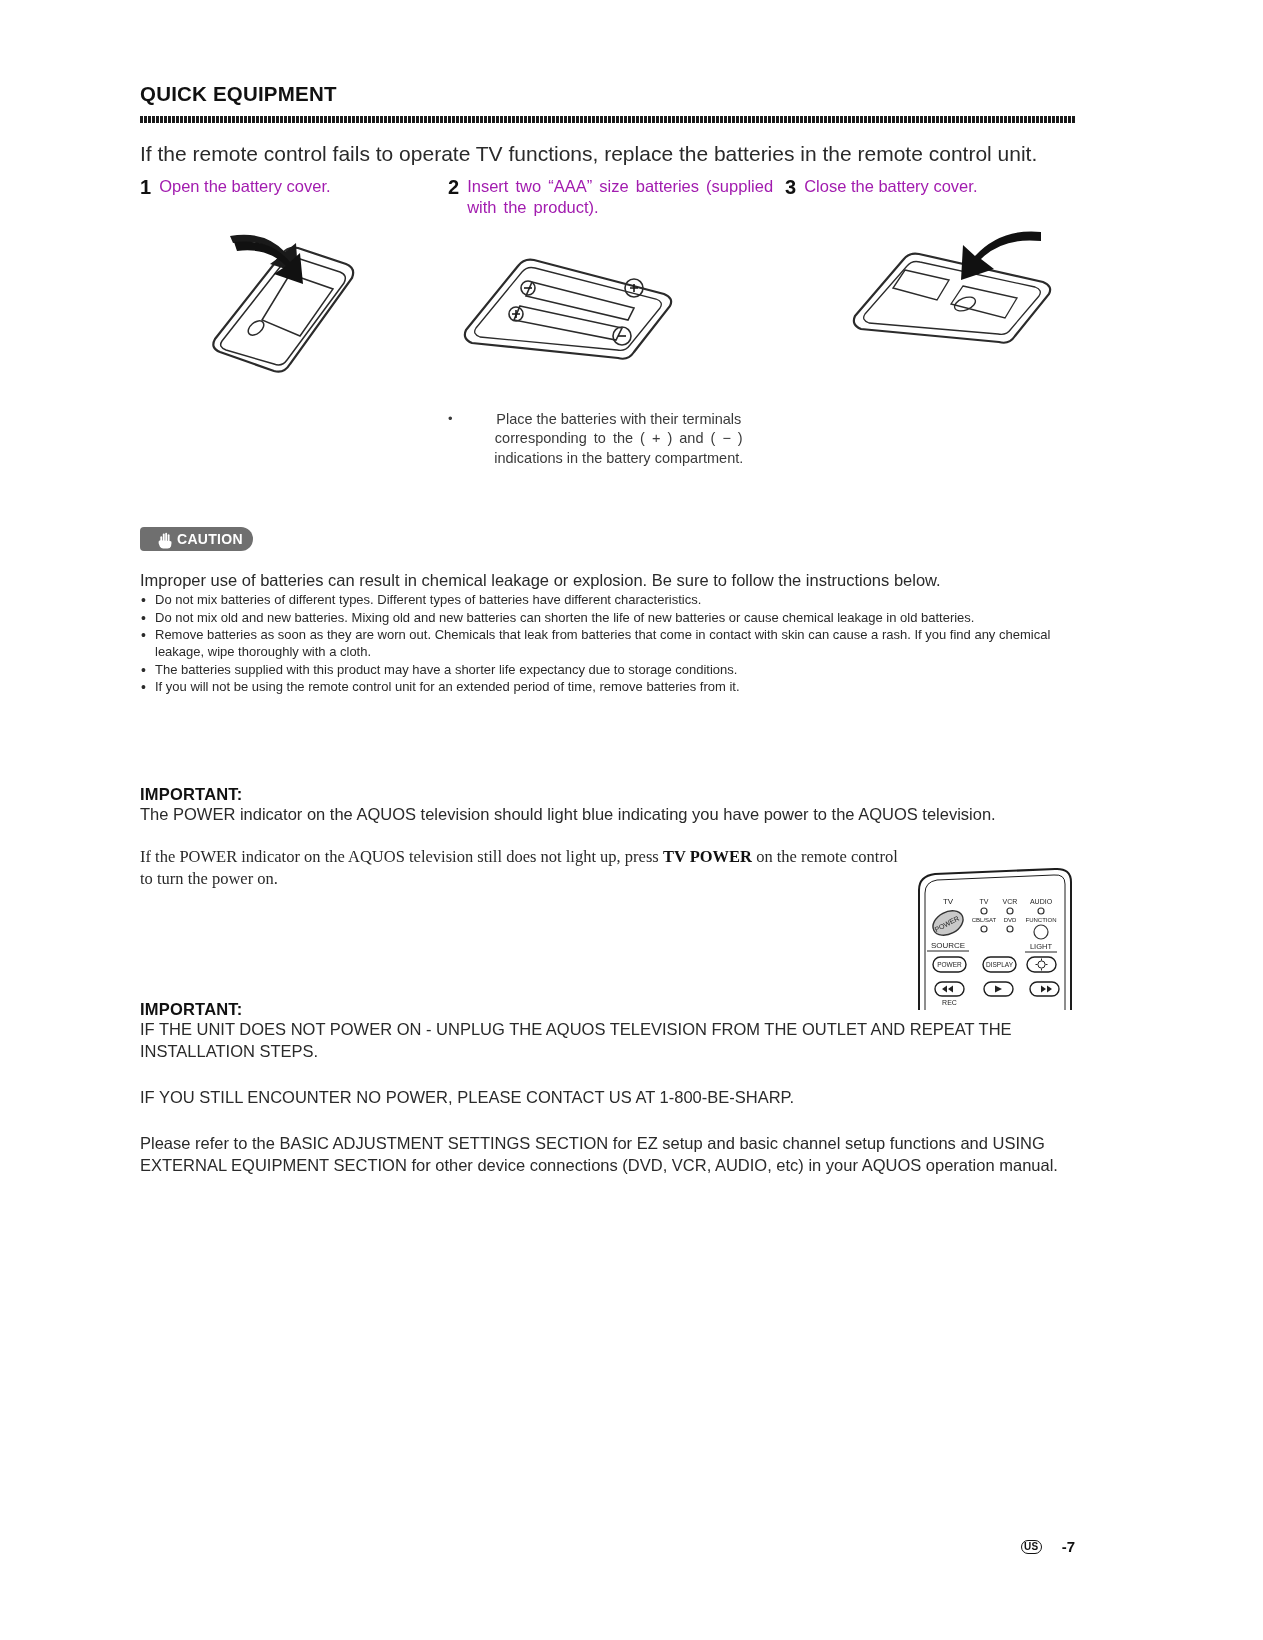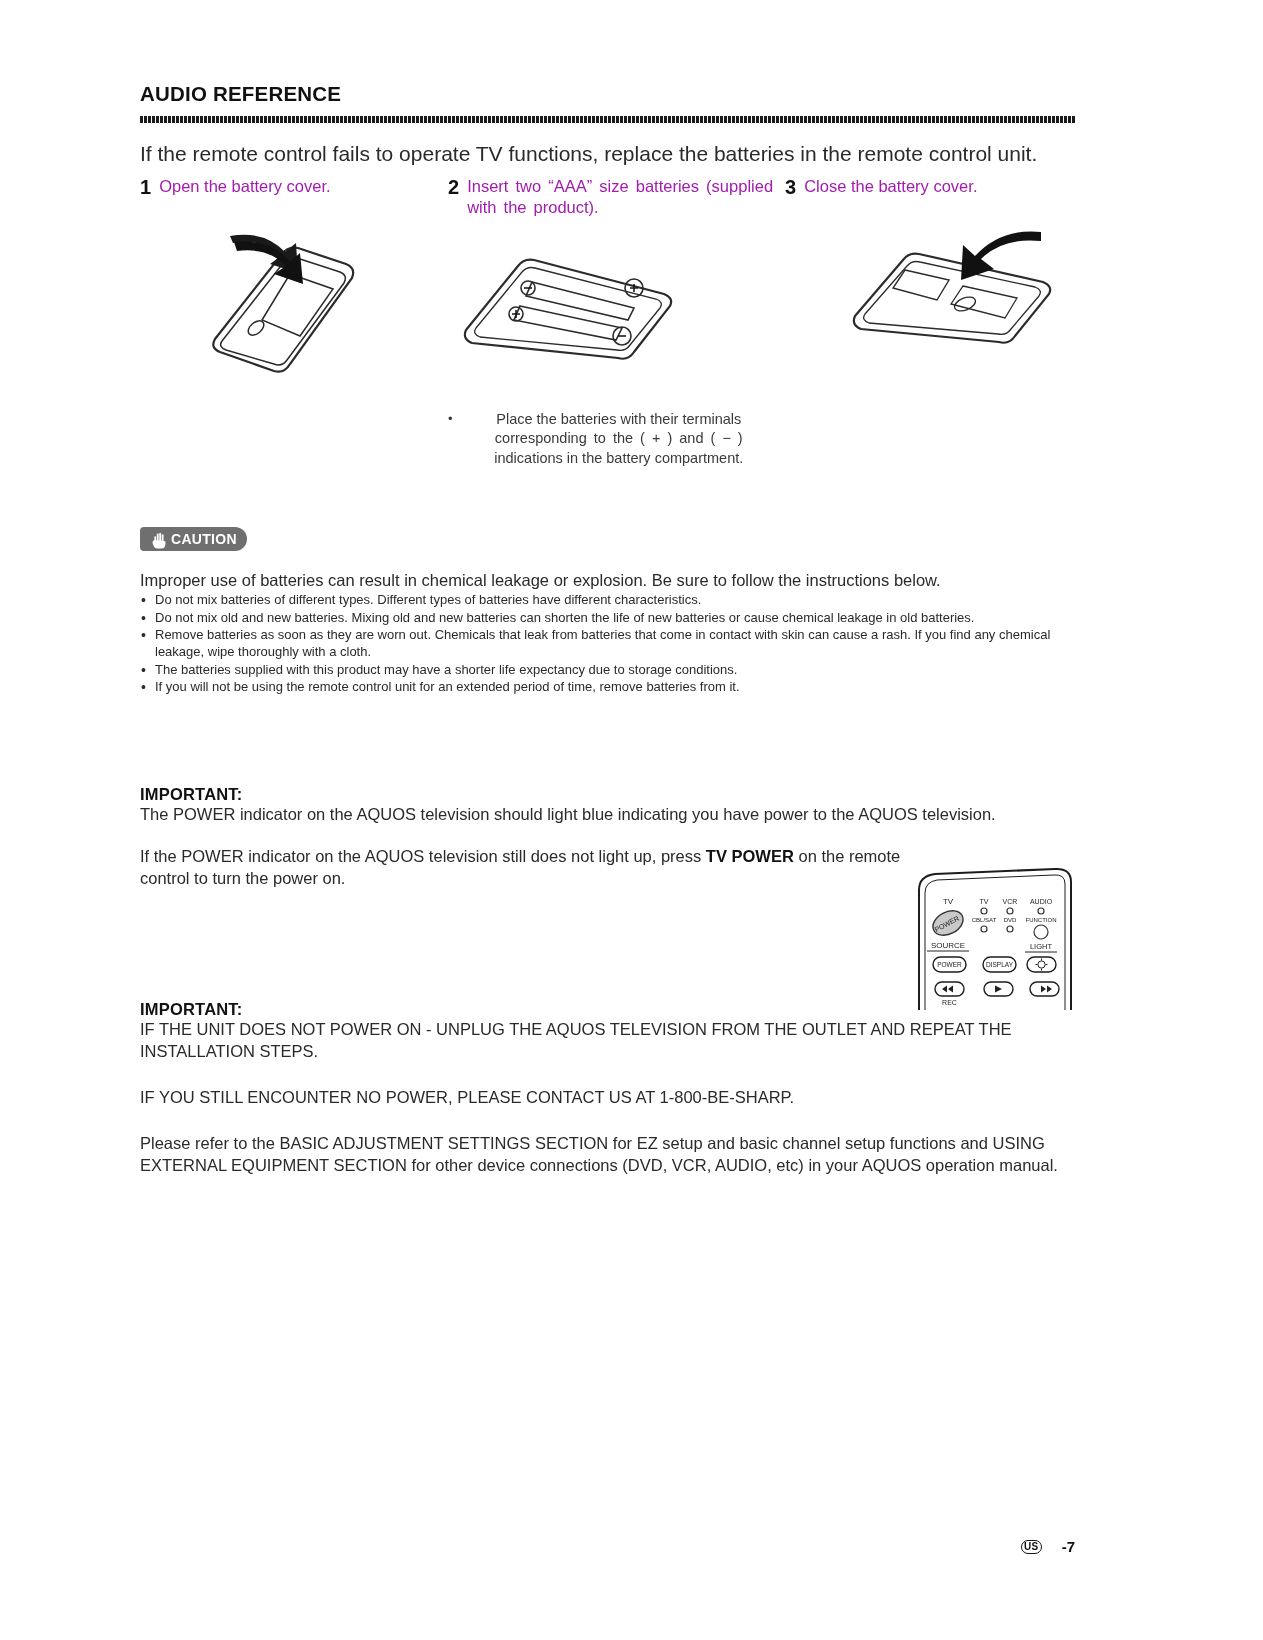--- a/index.html
+++ b/index.html
@@ -111,21 +111,21 @@
   
   .caution-wrap {
     position: absolute;
     left: 0; top: 527px;
     width: 935px;
   }
   .caution-badge {
     display: inline-flex;
     align-items: center;
     height: 24px;
-    padding: 0 10px 0 10px;
+    padding: 0 10px 0 16px;
     border-radius: 4px 12px 12px 4px;
     background: #6f6f6f;
     color: #fff;
   }
   .caution-badge .hand-icon {
     width: 19px; height: 19px;
     margin-right: 2px;
     display: block;
   }
   .caution-badge .ctext {
@@ -166,21 +166,21 @@
     color: #111;
     letter-spacing: 0.2px;
   }
   .imp-body {
     font-size: 16.5px;
     color: #2a2a2a;
     line-height: 1.33;
   }
   .block-imp1 { position: absolute; left: 0; top: 785px; width: 900px; }
   .para-gap { margin-top: 20px; }
-  .block-imp1 .p2 { width: 770px; }
+  .block-imp1 .p2 { width: 770px; font-family: Liberation Serif, serif; }
   .bold-inline { font-weight: bold; color: #111; }
 
   .remote-fig {
     position: absolute;
     left: 765px; top: 860px;
     width: 170px; height: 150px;
   }
 
   .block-imp2 { position: absolute; left: 0; top: 1000px; width: 935px; }
   .block-imp2 .p { margin-top: 24px; }
@@ -205,21 +205,21 @@
     line-height: 11.5px;
     text-align: center;
     letter-spacing: 0.2px;
   }
 </style>
 </head>
 <body>
 
 <div class="page">
 
-  <div class="qr-title">AUDIO REFERENCE</div>
+  <div class="qr-title">QUICK EQUIPMENT</div>
   <div class="rule"></div>
   <div class="intro">If the remote control fails to operate TV functions, replace the batteries in the remote control unit.</div>
 
   <div class="steps">
 
     <div class="step step-1">
       <div class="step-head">
         <span class="step-num">1</span>
         <span class="step-text">Open the battery cover.</span>
       </div>

